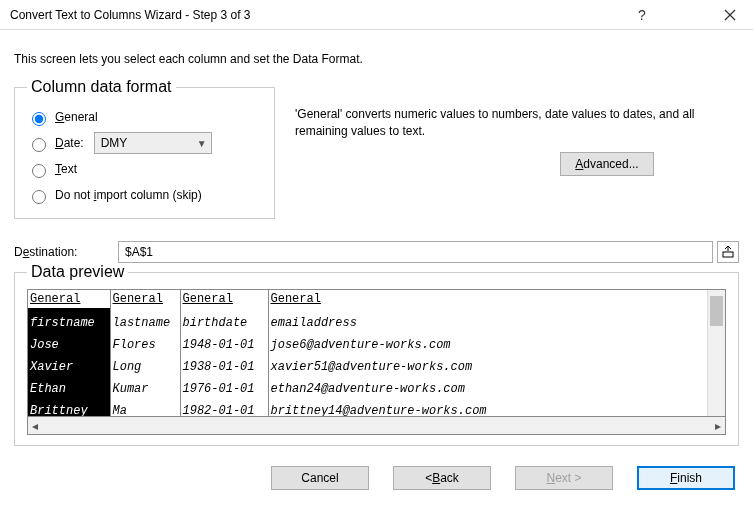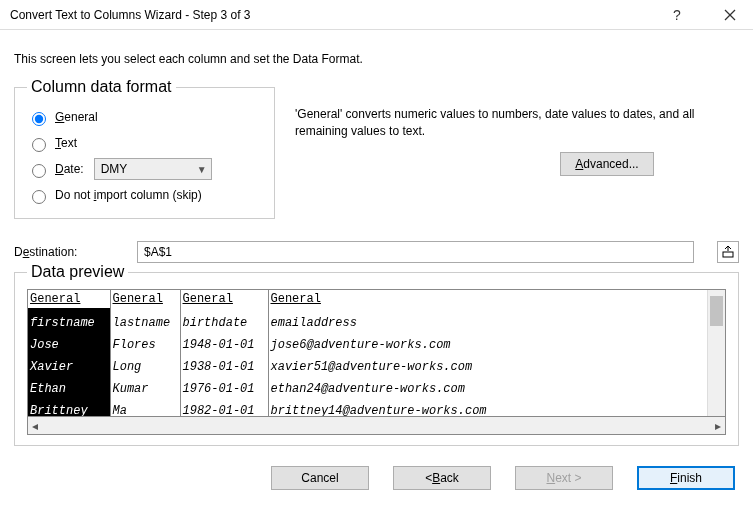--- a/index.html
+++ b/index.html
@@ -13,20 +13,21 @@
     height: 532px;
     overflow: hidden;
   }
   .titlebar {
     height: 30px;
     display: flex;
     align-items: center;
     padding-left: 10px;
     border-bottom: 1px solid #ddd;
     background: #fff;
+    gap: 35px;
   }
   .titlebar .title { flex: 1; font-size: 12px; }
   .titlebar .win-btn {
     width: 46px; height: 30px;
     display: flex; align-items: center; justify-content: center;
     font-size: 14px; color: #333;
   }
   .titlebar .help-btn { font-size: 14px; width: 30px; margin-right: 4px; color:#333;}
   .content { padding: 12px 14px 10px 14px; }
   .intro { margin: 10px 0 12px 0; }
@@ -86,21 +87,21 @@
   }
   .btn.default {
     border: 2px solid #0078d7;
     background: #e5f1fb;
   }
   .btn.disabled { color: #a0a0a0; }
   .adv-wrap { text-align: center; padding-left: 180px;}
 
   .dest-row {
     display: flex; align-items: center;
-    margin-top: 22px; gap: 23px;
+    margin-top: 22px; gap: 4px;
   }
   .dest-row label { width: 100px; }
   .dest-input {
     flex: 1;
     height: 22px;
     border: 1px solid #aaa;
     padding: 0 6px;
     font-family: Liberation Sans, sans-serif; font-size: 12px;
   }
   .range-btn {
@@ -198,29 +199,29 @@
   <div class="format-row">
     <fieldset class="groupbox">
       <legend>Column data format</legend>
       <div class="radios">
         <div class="radio-line">
           <input type="radio" name="fmt" checked="" style="">
           <label><span class="underline-access">G</span><span></span>eneral</label>
         </div>
         <div class="radio-line">
           <input type="radio" name="fmt" style="">
-          <label><span class="underline-access">T</span>ext</label>
-        </div>
-        <div class="radio-line">
-          <input type="radio" name="fmt" style="">
           <label><span class="underline-access">D</span>ate:</label>
           <div class="date-select">
             <span>DMY</span>
             <span class="chev">▼</span>
           </div>
+        </div>
+        <div class="radio-line">
+          <input type="radio" name="fmt" style="">
+          <label><span class="underline-access">T</span>ext</label>
         </div>
         <div class="radio-line">
           <input type="radio" name="fmt" style="">
           <label>Do not <span class="underline-access">i</span>mport column (skip)</label>
         </div>
       </div>
     </fieldset>
 
     <div class="format-right">
       <div class="desc">'General' converts numeric values to numbers, date values to dates, and all remaining values to text.</div>

